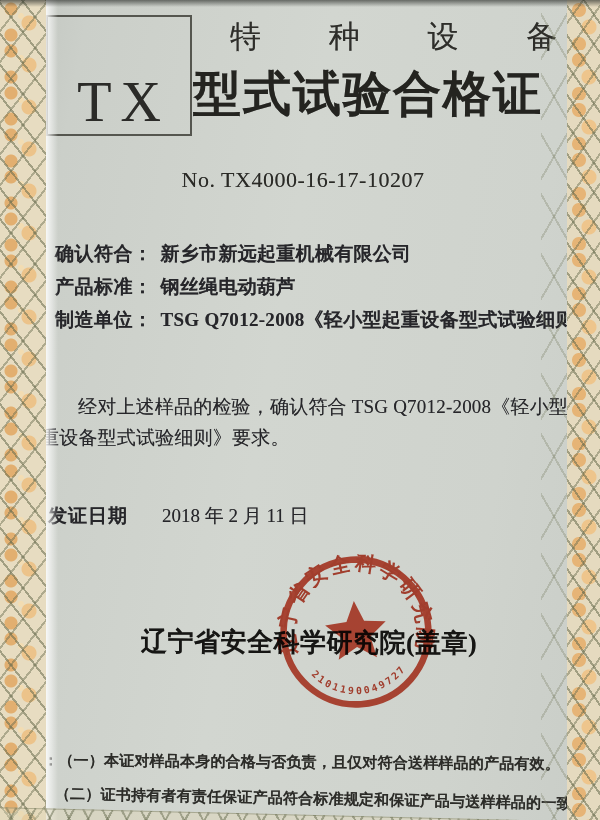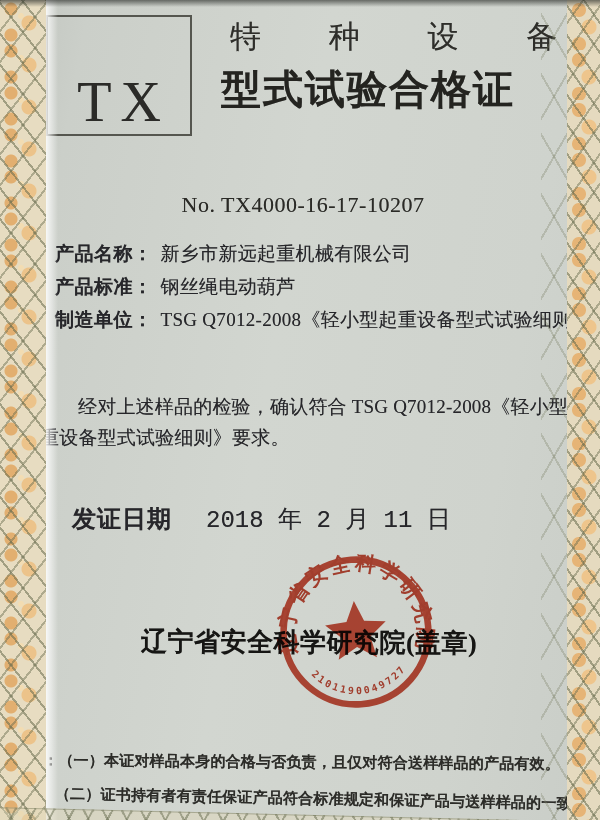--- a/index.html
+++ b/index.html
@@ -64,34 +64,34 @@
     box-sizing:border-box;
   }
   .tx-text{font-size:56px;letter-spacing:9px;padding-left:9px;color:#2b2b28;}
   .title-small{
     position:absolute;left:200px;top:16px;width:340px;text-align:center;
     font-size:31px;letter-spacing:30px;padding-left:30px;box-sizing:border-box;
     color:#2e2e2a;white-space:nowrap;
   }
   .title-main{
     position:absolute;left:188px;top:62px;width:360px;text-align:center;
-    font-size:40px;font-weight:700;letter-spacing:2px;color:#242420;white-space:nowrap;
+    font-size:48px;font-weight:700;letter-spacing:2px;color:#242420;white-space:nowrap;
   }
   .cert-no{
     position:absolute;left:40px;right:34px;top:167px;text-align:center;
-    font-size:22px;letter-spacing:.5px;color:#2a2a26;margin-top:25px;
+    font-size:22px;letter-spacing:.5px;color:#2a2a26;
   }
   .fields{position:absolute;left:55px;top:237px;font-size:19px;line-height:33px;white-space:nowrap;}
   .field-label{font-weight:700;letter-spacing:.5px;margin-right:8px;}
-  .field-value{font-weight:400;letter-spacing:.3px;}
+  .field-value{font-weight:700;letter-spacing:.3px;}
   .statement{
     position:absolute;left:40px;top:391px;width:556px;
     font-size:19px;line-height:31px;text-indent:2em;letter-spacing:.2px;font-weight:500;
   }
-  .date-row{position:absolute;left:72px;top:503px;font-size:24px;white-space:nowrap;font-family:Liberation Mono, monospace;}
+  .date-row{position:absolute;left:48px;top:503px;font-size:19px;white-space:nowrap;}
   .date-label{font-weight:700;letter-spacing:1px;margin-right:34px;}
   .issuer{
     position:absolute;left:141px;top:625px;font-size:26px;font-weight:700;
     letter-spacing:.5px;color:#161614;white-space:nowrap;z-index:2;transform:rotate(.3deg);
   }
   .seal{
     position:absolute;left:262px;top:538px;width:188px;height:188px;z-index:3;
     mix-blend-mode:multiply;opacity:.92;transform:rotate(-4deg);
   }
   .seal .ring{fill:none;stroke:#c8412c;stroke-width:7;}
@@ -113,21 +113,21 @@
     <span class="tx-text soft">TX</span>
   </div>
 
   <div class="title-small soft">特 种 设 备</div>
   <div class="title-main soft">型式试验合格证</div>
 
   <div class="cert-no soft">No. TX4000-16-17-10207</div>
 
   <div class="fields">
     <div class="field-row">
-      <span class="field-label soft">产品名称：</span><span class="field-value soft">新乡市新远起重机械有限公司</span>
+      <span class="field-label soft">确认符合：</span><span class="field-value soft">新乡市新远起重机械有限公司</span>
     </div>
     <div class="field-row">
       <span class="field-label soft">产品标准：</span><span class="field-value soft">钢丝绳电动葫芦</span>
     </div>
     <div class="field-row">
       <span class="field-label soft">制造单位：</span><span class="field-value soft">TSG Q7012-2008《轻小型起重设备型式试验细则》</span>
     </div>
   </div>
 
   <div class="statement soft">经对上述样品的检验，确认符合 TSG Q7012-2008《轻小型起重设备型式试验细则》要求。</div>

